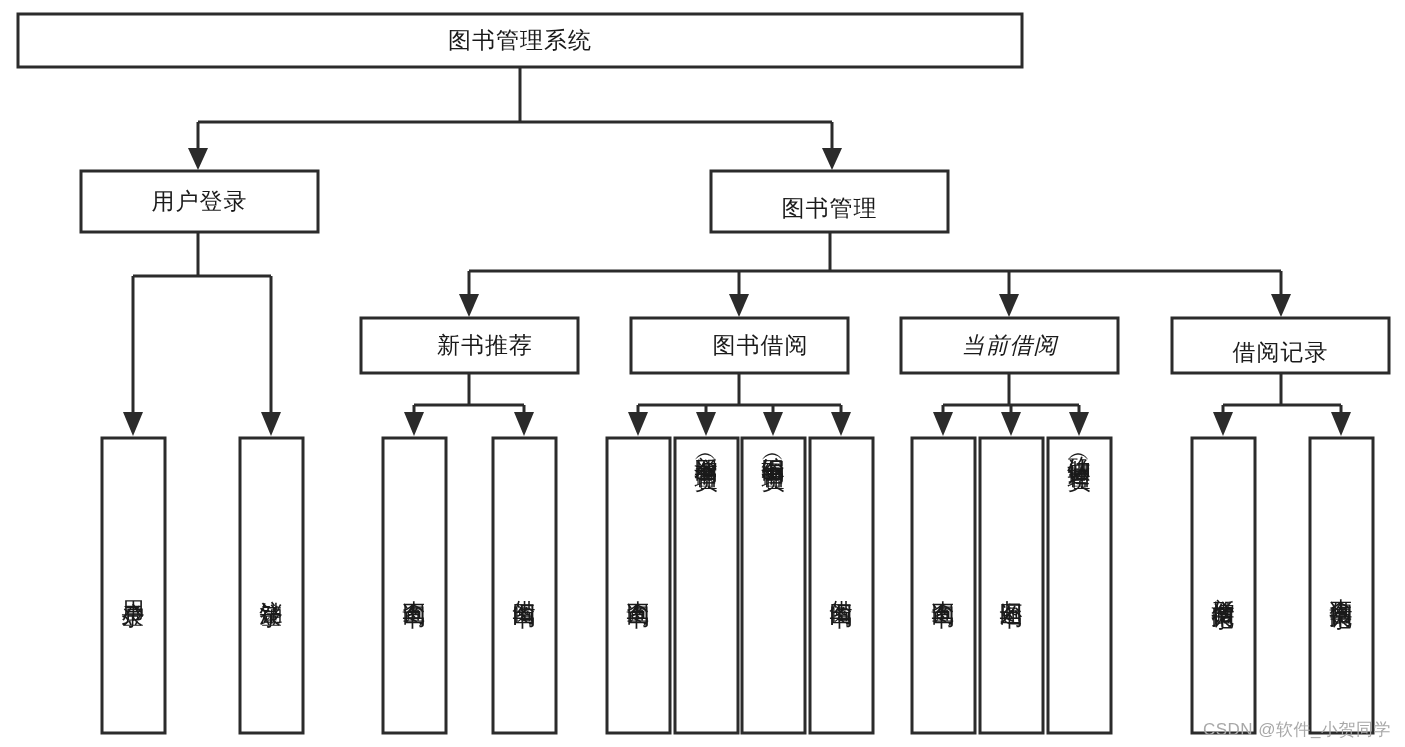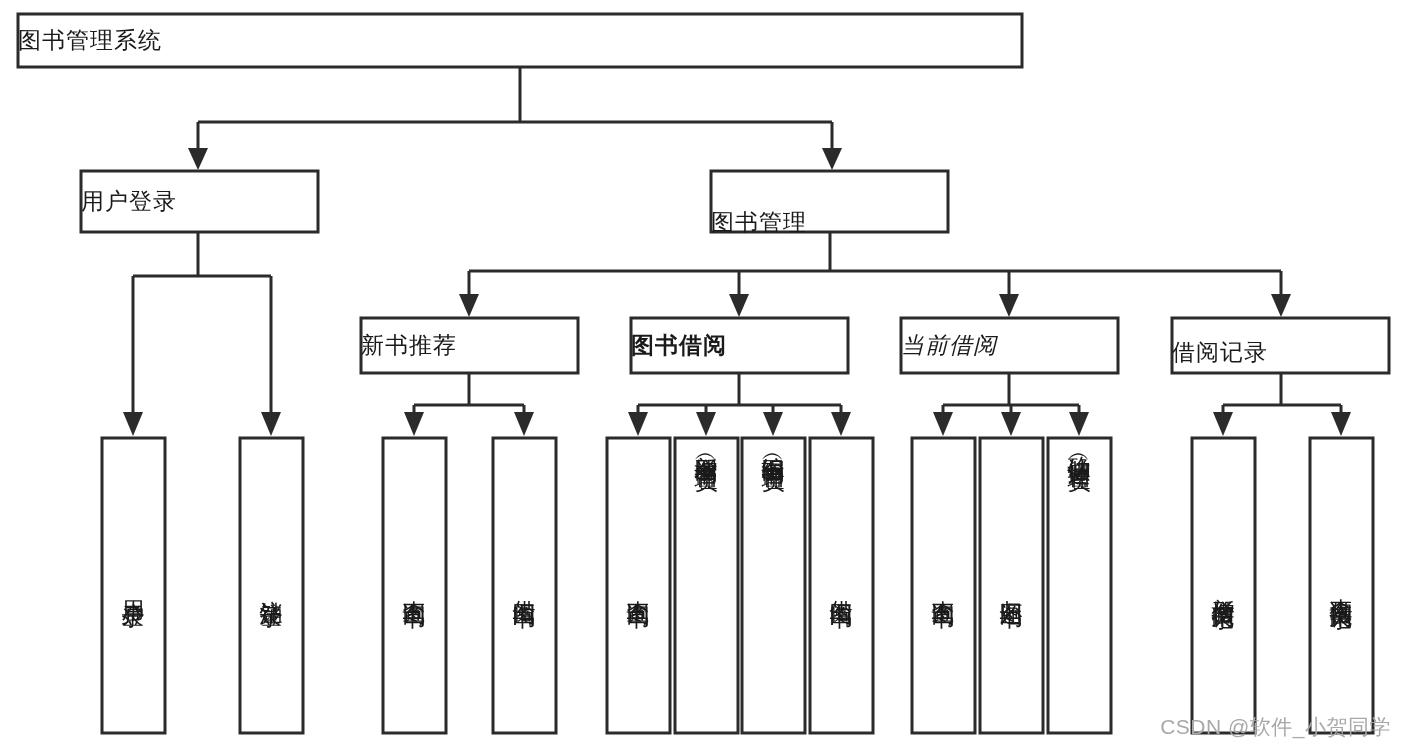--- a/index.html
+++ b/index.html
@@ -56,37 +56,37 @@
     line-height: 1.05;
     letter-spacing: 2px;
     color: #1a1a1a;
     white-space: nowrap;
     text-align: center;
   }
   .hlabel-wrap {
     position: absolute;
     display: flex;
     align-items: center;
-    justify-content: flex-start;
+    justify-content: center;
     pointer-events: none;
     border-radius: 13px;
   }
   .hlabel-text {
     font-family: "Liberation Sans", "DejaVu Sans", sans-serif;
     font-size: 23px;
     color: #1a1a1a;
     white-space: nowrap;
     letter-spacing: 1px;
   }
   #watermark {
     position: absolute;
     right: 14px;
     bottom: 6px;
     font-family: "Liberation Sans", "DejaVu Sans", sans-serif;
-    font-size: 21px;
+    font-size: 17px;
     color: #a8a8a8;
     letter-spacing: 0.5px;
     white-space: nowrap;
   }
 </style>
 </head>
 <body>
 
 <div id="diagram-root">
 
@@ -196,29 +196,29 @@
   </svg>
 
   <div class="hlabel-wrap" style="left:18px; top:14px; width:1004px; height:53px;">
     <span class="hlabel-text">图书管理系统</span>
   </div>
 
   <div class="hlabel-wrap" style="left:81px; top:171px; width:237px; height:61px;">
     <span class="hlabel-text">用户登录</span>
   </div>
 
-  <div class="hlabel-wrap" style="left:711px; top:187px; width:237px; height:71px;">
+  <div class="hlabel-wrap" style="left:711px; top:173px; width:237px; height:71px;">
     <span class="hlabel-text">图书管理</span>
   </div>
 
   <div class="hlabel-wrap" style="left:361px; top:318px; width:248px; height:55px;">
     <span class="hlabel-text">新书推荐</span>
   </div>
 
-  <div class="hlabel-wrap" style="left:631px; top:318px; width:259px; height:55px;font-weight:bold;">
+  <div class="hlabel-wrap" style="left:631px; top:318px; width:259px; height:55px;">
     <span class="hlabel-text">图书借阅</span>
   </div>
 
   <div class="hlabel-wrap" style="left:901px; top:318px; width:217px; height:55px;font-style:italic;">
     <span class="hlabel-text">当前借阅</span>
   </div>
 
   <div class="hlabel-wrap" style="left:1172px; top:318px; width:217px; height:68px;">
     <span class="hlabel-text">借阅记录</span>
   </div>

